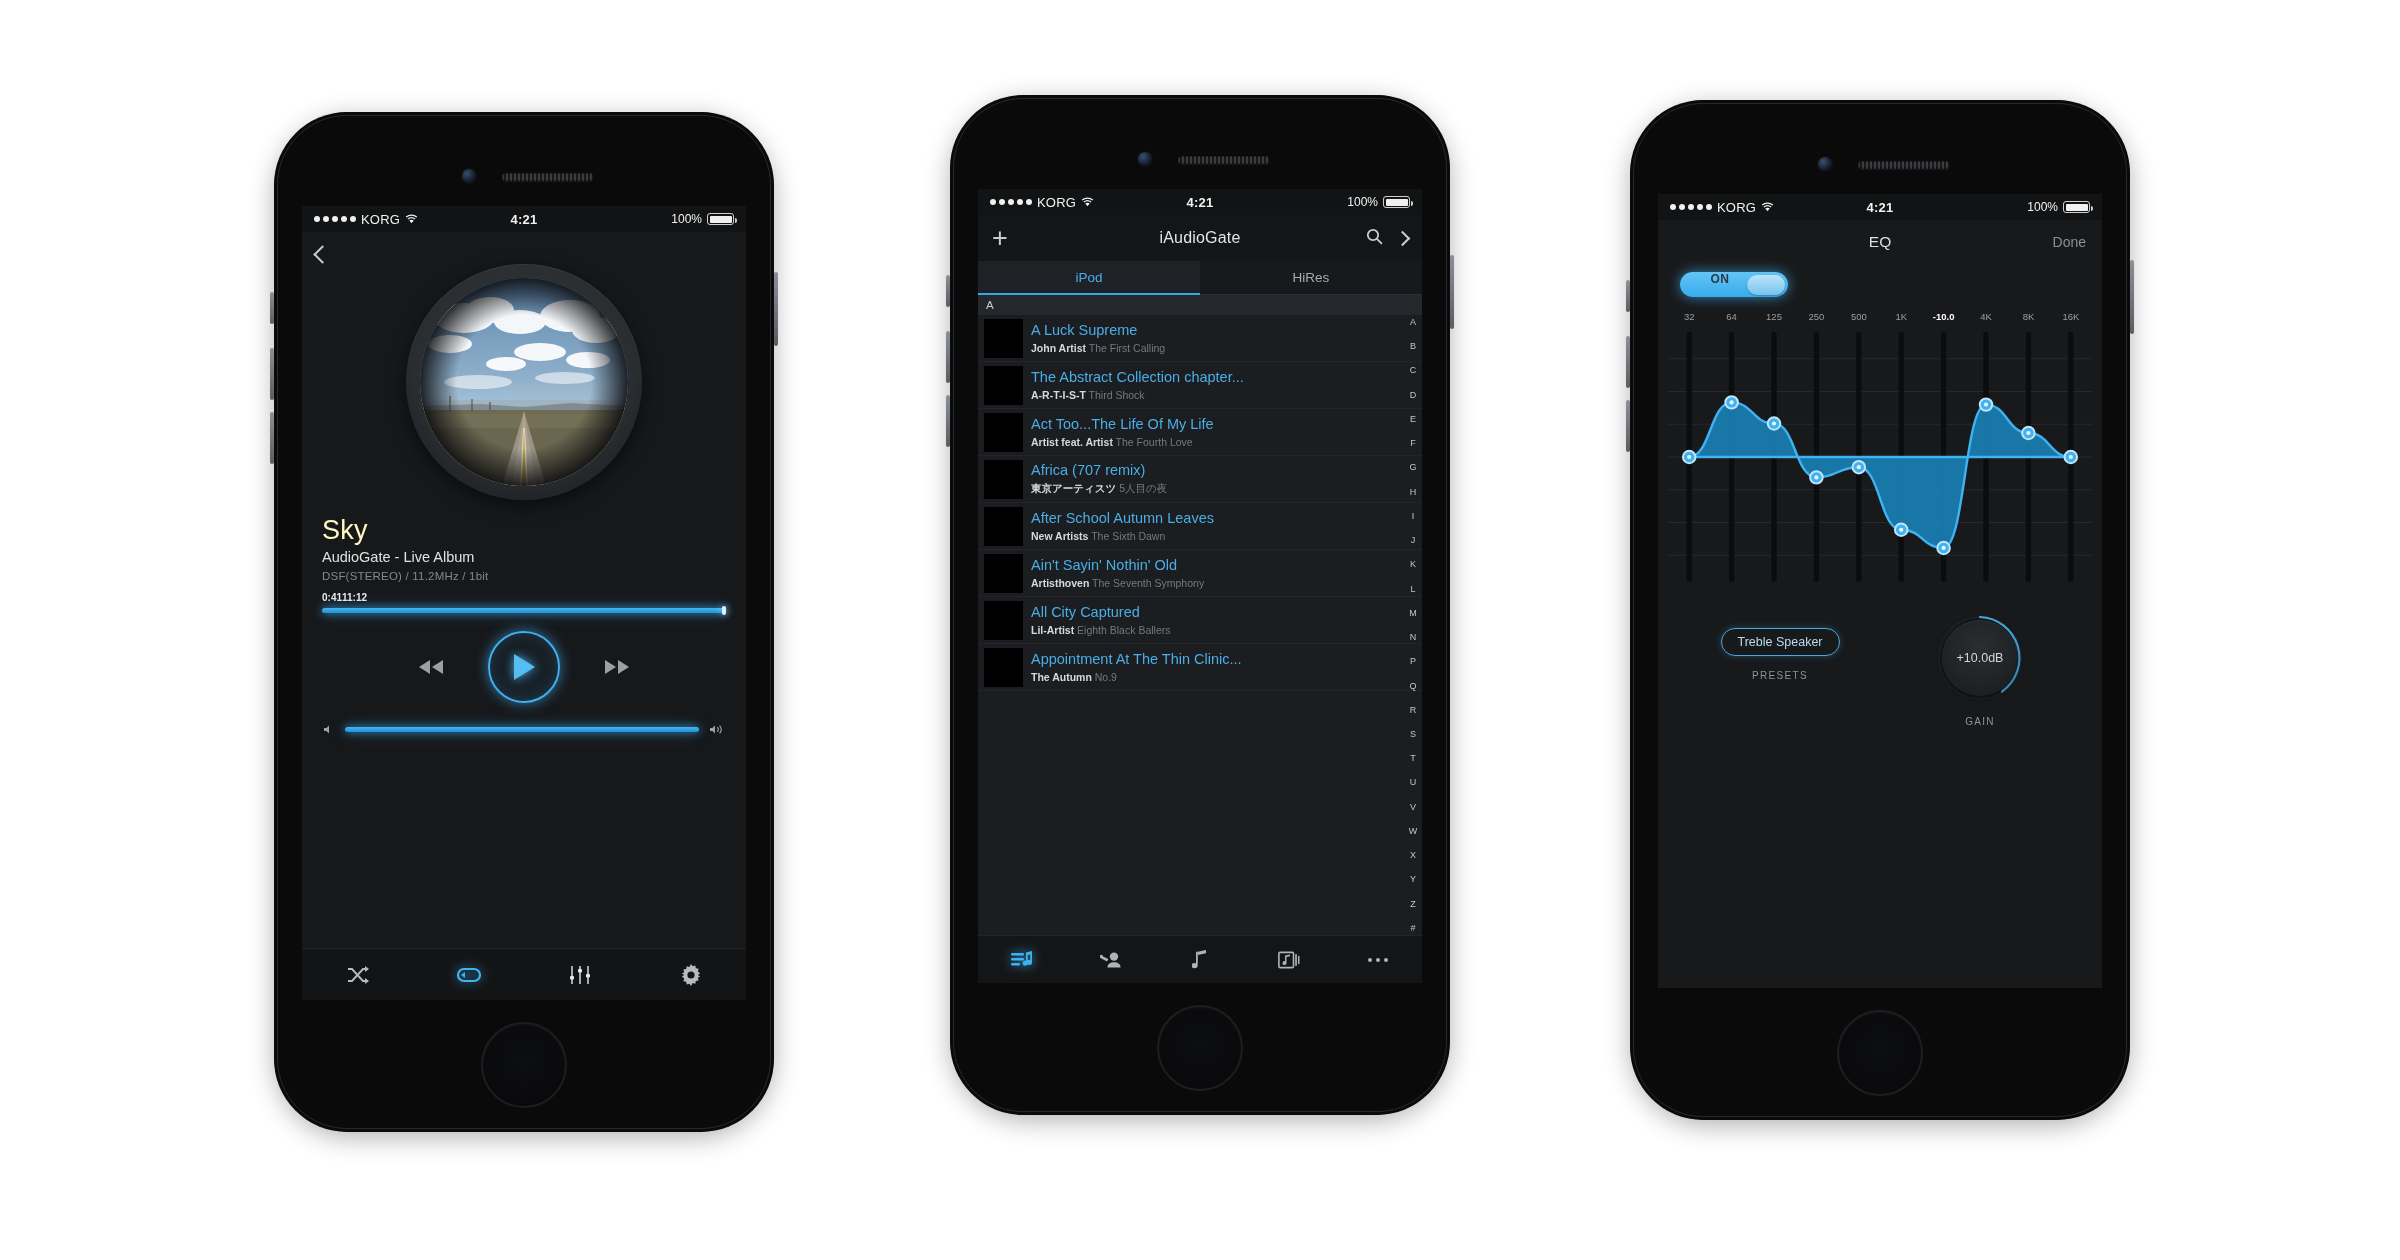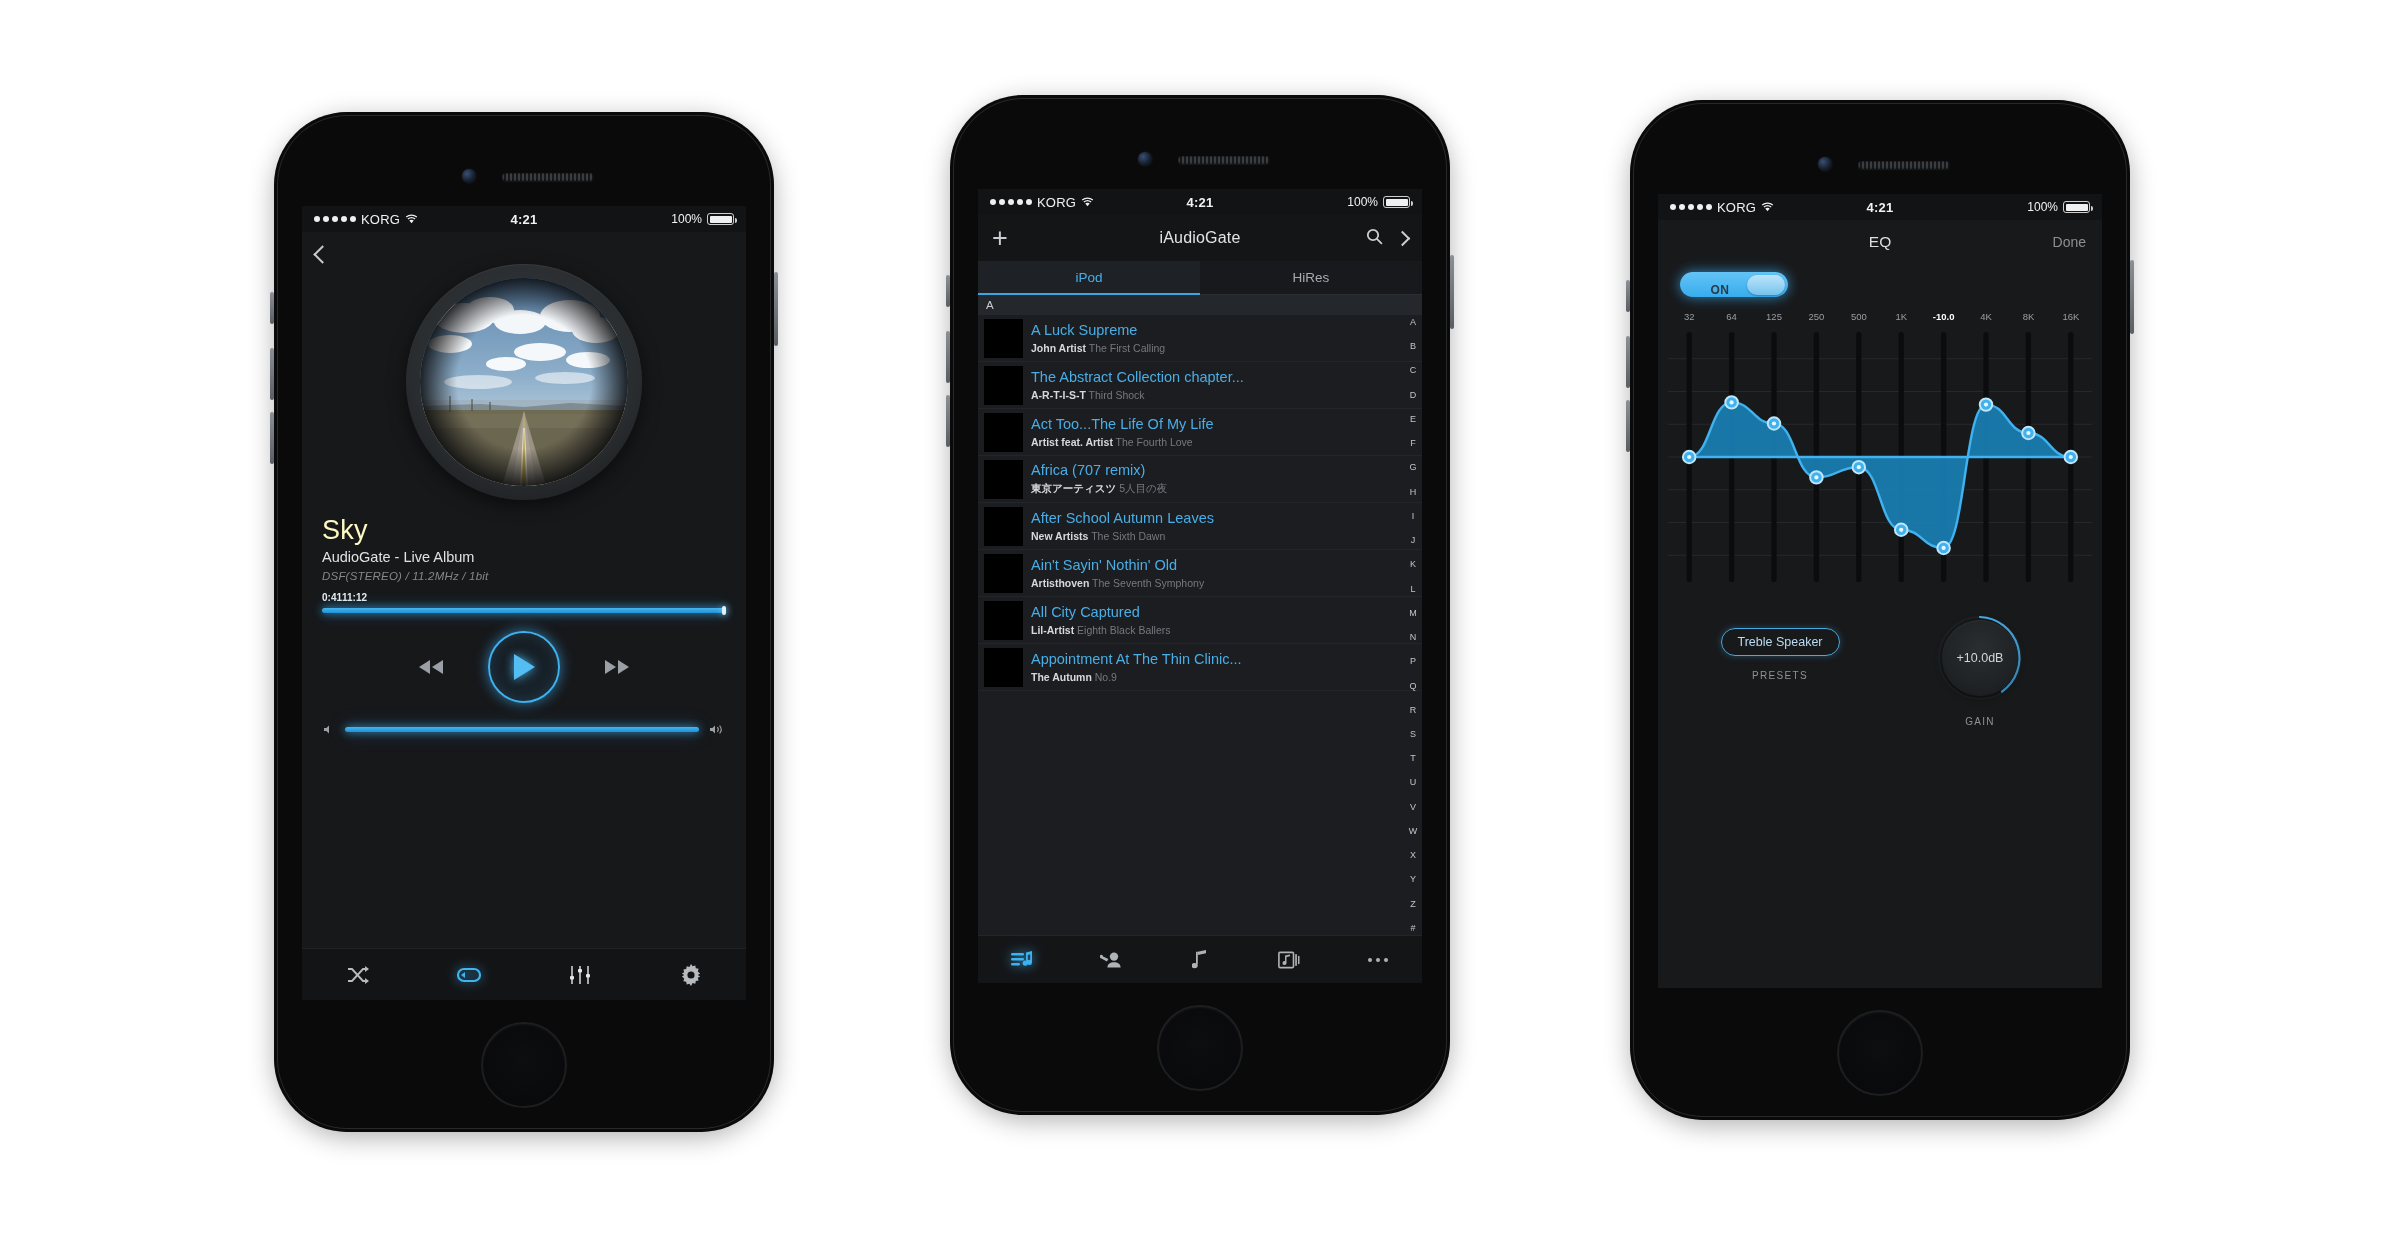--- a/index.html
+++ b/index.html
@@ -119,21 +119,21 @@
   .art {
     width: 208px; height: 208px; border-radius: 50%;
     overflow: hidden; position: relative;
     box-shadow: inset 0 0 16px 6px rgba(10,11,13,.92);
   }
   .art svg { display: block; width: 100%; height: 100%; }
 
   .np-meta { padding: 16px 20px 0 20px; }
   .np-title { color: #fef9c3; font-size: 27px; line-height: 1.05; font-weight: 400; letter-spacing: .2px; }
   .np-album { color: #dfe1e3; font-size: 14.5px; margin-top: 5px; font-weight: 400; }
-  .np-format { color: #85888c; font-size: 11.5px; margin-top: 5px; letter-spacing: .2px; font-style: italic; }
+  .np-format { color: #85888c; font-size: 11.5px; margin-top: 5px; letter-spacing: .2px; }
 
   .np-prog { padding: 10px 20px 0 20px; }
   .prog-times { display: flex; justify-content: flex-start; color: #eceef0; font-size: 10px; font-weight: 700; }
   .prog-bar {
     margin-top: 5px; height: 5px; border-radius: 3px; position: relative;
     background: #2a2d30;
   }
   .prog-fill {
     position: absolute; left: 0; top: 0; bottom: 0; border-radius: 3px;
     background: linear-gradient(180deg,#49b4ef,#1a93d8);
@@ -235,21 +235,21 @@
     position: absolute; left: 0; right: 0; text-align: center;
     color: #dcdee1; font-size: 15.5px;
   }
   .eq-done { margin-left: auto; color: #8b8f93; font-size: 14px; z-index: 2; }
 
   .eq-toggle-wrap { padding: 8px 0 0 22px; }
   .eq-toggle {
     width: 108px; height: 25px; border-radius: 13px;
     background: linear-gradient(180deg,#63c4f5,#38aced);
     box-shadow: 0 0 13px rgba(60,175,240,.75);
-    display: flex; align-items: flex-end; position: relative;
+    display: flex; align-items: flex-start; position: relative;
   }
   .eq-toggle span {
     flex: 1; text-align: center; padding-right: 28px;
     color: #2a3a46; font-size: 12px; font-weight: 700; letter-spacing: .5px;
   }
   .eq-knob-sw {
     position: absolute; right: 3px; top: 2.5px;
     width: 38px; height: 20px; border-radius: 10px;
     background: linear-gradient(180deg,rgba(245,250,253,.62),rgba(200,222,238,.42));
     box-shadow: 0 1px 2px rgba(0,0,0,.25);

